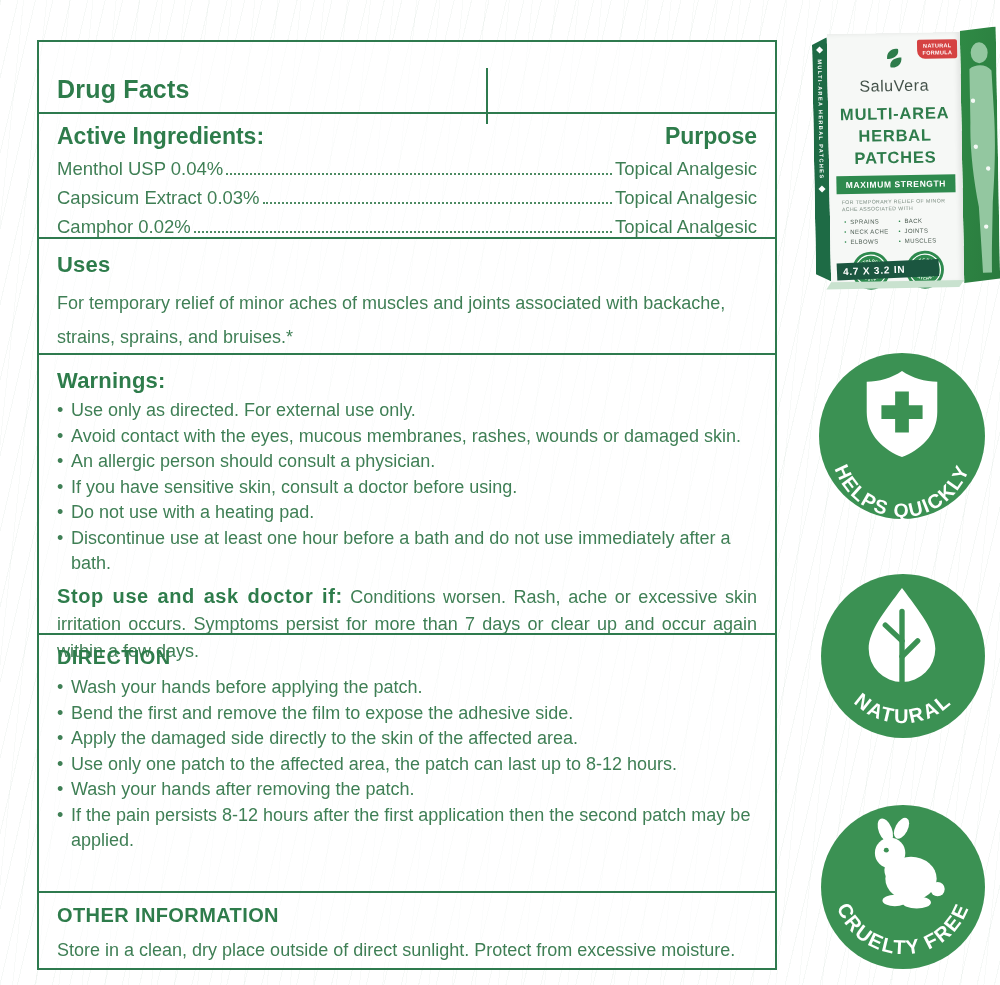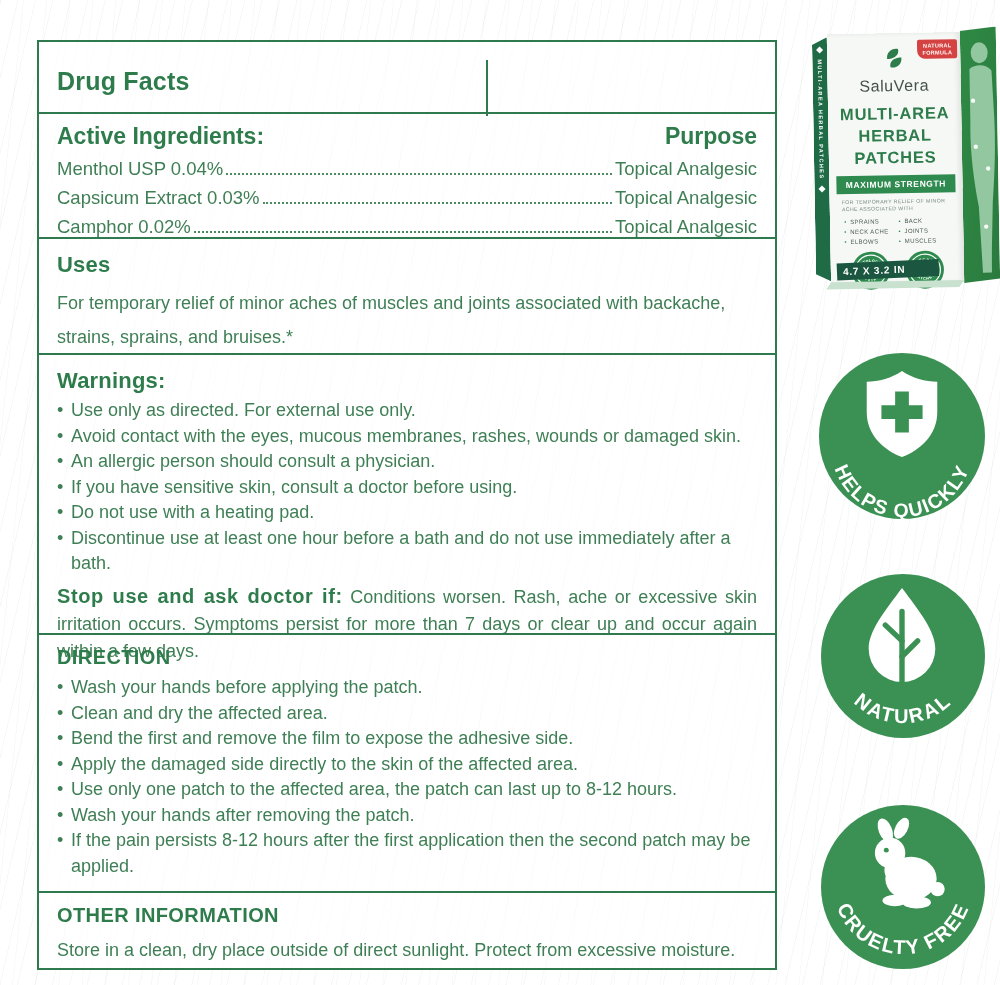--- a/index.html
+++ b/index.html
@@ -13,21 +13,21 @@
     font-family:"Liberation Sans", sans-serif;
     overflow:hidden;
   }
 
   
   .panel{
     position:absolute;left:37px;top:40px;width:740px;height:930px;
     border:2px solid #2e7a4e;box-sizing:border-box;background:rgba(255,255,255,0.6);
   }
   .sec{position:absolute;left:0;width:736px;box-sizing:border-box;padding:0 18px;}
-  .sec-header{top:4px;height:70px;}
+  .sec-header{top:12px;height:70px;}
   .sec-active{top:70px;height:125px;border-top:2px solid #2e7a4e;}
   .sec-uses{top:195px;height:85px;border-top:2px solid #2e7a4e;}
   .sec-warnings{top:311px;height:280px;border-top:2px solid #2e7a4e;}
   .sec-direction{top:591px;height:258px;border-top:2px solid #2e7a4e;}
   .sec-other{top:849px;height:77px;border-top:2px solid #2e7a4e;}
 
   .drug-facts-title{font-size:25px;font-weight:bold;color:#2e7c4b;line-height:70px;letter-spacing:0.2px;}
   .header-vline{position:absolute;left:447px;top:14px;width:2px;height:56px;background:#2e7a4e;}
 
   .active-head{display:flex;justify-content:space-between;font-size:23px;font-weight:bold;color:#2e7c4b;margin-top:9px;}
@@ -136,21 +136,20 @@
         <li>Do not use with a heating pad.</li>
         <li>Discontinue use at least one hour before a bath and do not use immediately after a bath.</li>
       </ul>
       <p class="stop-para"><b>Stop use and ask doctor if:</b> <span>Conditions worsen. Rash, ache or excessive skin irritation occurs. Symptoms persist for more than 7 days or clear up and occur again within a few days.</span></p>
     </div>
 
     <div class="sec sec-direction">
       <div class="h2-caps">DIRECTION</div>
       <ul class="bullets">
         <li>Wash your hands before applying the patch.</li>
-        <li>Clean and dry the affected area.</li>
         <li>Bend the first and remove the film to expose the adhesive side.</li>
         <li>Apply the damaged side directly to the skin of the affected area.</li>
         <li>Use only one patch to the affected area, the patch can last up to 8-12 hours.</li>
         <li>Wash your hands after removing the patch.</li>
         <li>If the pain persists 8-12 hours after the first application then the second patch may be applied.</li>
       </ul>
     </div>
 
     <div class="sec sec-other">
       <div class="h2-caps">OTHER INFORMATION</div>

